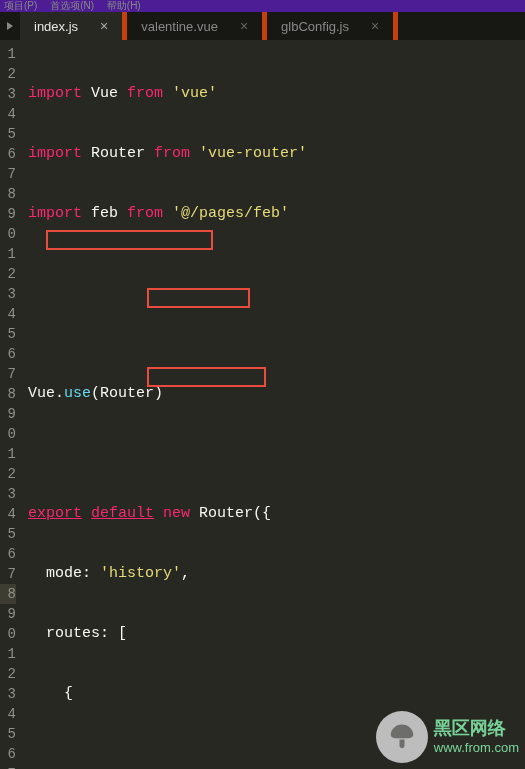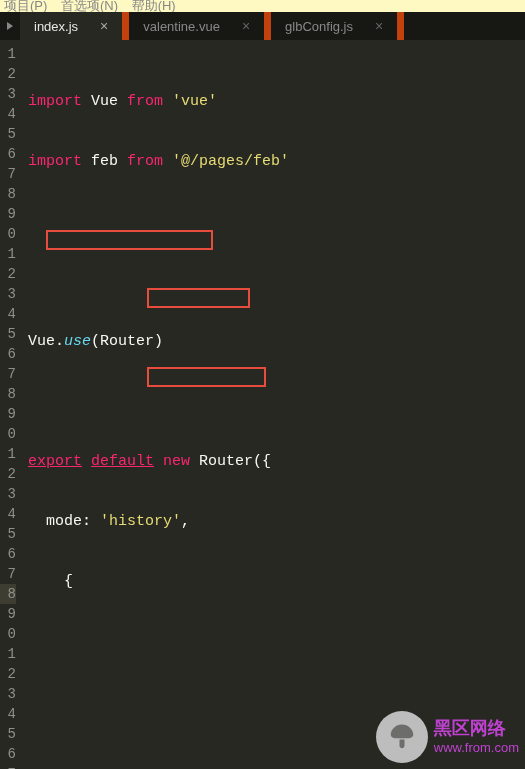--- a/index.html
+++ b/index.html
@@ -8,23 +8,23 @@
     font-family: Consolas, "Courier New", monospace;
     font-size: 15px;
     color: #f8f8f2;
     width: 525px;
     height: 769px;
     overflow: hidden;
     position: relative;
   }
   .menubar {
     height: 12px;
-    background: #fef9c3;
+    background: #4c1d95;
     color: #888;
-    font-size: 13px;
+    font-size: 10px;
     padding-left: 4px;
     font-family: sans-serif;
     line-height: 12px;
     overflow: hidden;
   }
   .menubar span { margin-right: 10px; }
   .tabbar {
     display: flex;
     background: #171814;
     height: 28px;
@@ -43,21 +43,21 @@
     justify-content: center;
   }
   .left-strip svg { width: 10px; height: 10px; fill: #888; }
   .tab {
     display: flex;
     align-items: center;
     padding: 0 14px;
     color: #888;
     font-size: 13px;
     font-family: sans-serif;
-    border-right: 7px solid #c2410c;
+    border-right: 5px solid #c2410c;
     cursor: pointer;
     position: relative;
   }
   .tab.active {
     background: #272822;
     color: #e6e6e6;
   }
   .tab .close {
     margin-left: 22px;
     color: #666;
@@ -77,30 +77,30 @@
     color: #8f908a;
     font-size: 14px;
     background: #272822;
     line-height: 20px;
     user-select: none;
   }
   .gutter div { height: 20px; }
   .gutter .current { background: #3e3d32; }
   .code {
     flex: 1;
-    padding-top: 12px;
+    padding-top: 4px;
     padding-left: 8px;
     line-height: 20px;
     white-space: pre;
     position: relative;
   }
   .line { height: 20px; position: relative; }
   .kw { color: #f92672; }
   .str { color: #e6db74; }
-  .fn { color: #66d9ef; font-style: italic; }
+  .fn { color: #66d9ef; }
   .pl { color: #f8f8f2; }
   .box {
     position: absolute;
     border: 2px solid #e74c3c;
     pointer-events: none;
   }
   .box1 { left: 46px;  top: 230px; width: 167px; height: 20px; }
   .box2 { left: 147px; top: 288px; width: 103px; height: 20px; }
   .box3 { left: 147px; top: 367px; width: 119px; height: 20px; }
   .watermark {
@@ -112,21 +112,21 @@
     opacity: 0.85;
     font-family: "Microsoft YaHei", sans-serif;
   }
   .wm-circle {
     width: 52px; height: 52px; border-radius: 50%;
     background: #d7d7d7;
     display: flex; align-items: center; justify-content: center;
     margin-right: 6px;
   }
   .wm-circle svg { width: 30px; height: 30px; fill: #7a7a7a; }
-  .wm-text { color: #d946ef; font-size: 13px; line-height: 1.2; }
+  .wm-text { color: #86efac; font-size: 13px; line-height: 1.2; }
   .wm-text .t1 { font-size: 18px; font-weight: bold; }
 </style>
 </head>
 <body>
 
 <div class="menubar">
   <span>项目(P)</span>
   <span>首选项(N)</span>
   <span>帮助(H)</span>
 </div>
@@ -187,27 +187,29 @@
       <div>1</div>
       <div>2</div>
       <div>3</div>
       <div>4</div>
       <div>5</div>
       <div>6</div>
       <div>7</div>
   </div>
   <div class="code">
     <div class="line"><span class="kw">import</span><span class="pl"> Vue </span><span class="kw">from</span><span> </span><span class="str">'vue'</span></div>
+    <div class="line"><span class="kw">import</span><span class="pl"> Router </span><span class="kw">from</span><span> </span><span class="str">'vue-router'</span></div>
     <div class="line"><span class="kw">import</span><span class="pl"> feb </span><span class="kw">from</span><span> </span><span class="str">'@/pages/feb'</span></div>
     <div class="line"></div>
     <div class="line"></div>
     <div class="line"><span class="pl">Vue.</span><span class="fn">use</span><span class="pl">(Router)</span></div>
     <div class="line"></div>
     <div class="line"><span class="kw" style="text-decoration:underline">export</span><span> </span><span class="kw" style="text-decoration:underline">default</span><span> </span><span class="kw" style="">new</span><span> </span><span class="pl">Router</span><span class="pl">({</span></div>
     <div class="line"><span class="pl">  mode: </span><span class="str">'history'</span><span class="pl">,</span></div>
+    <div class="line"><span class="pl">  routes: [</span></div>
     <div class="line"><span class="pl">    {</span></div>
     
     
     
     
     
     
     
     
     

